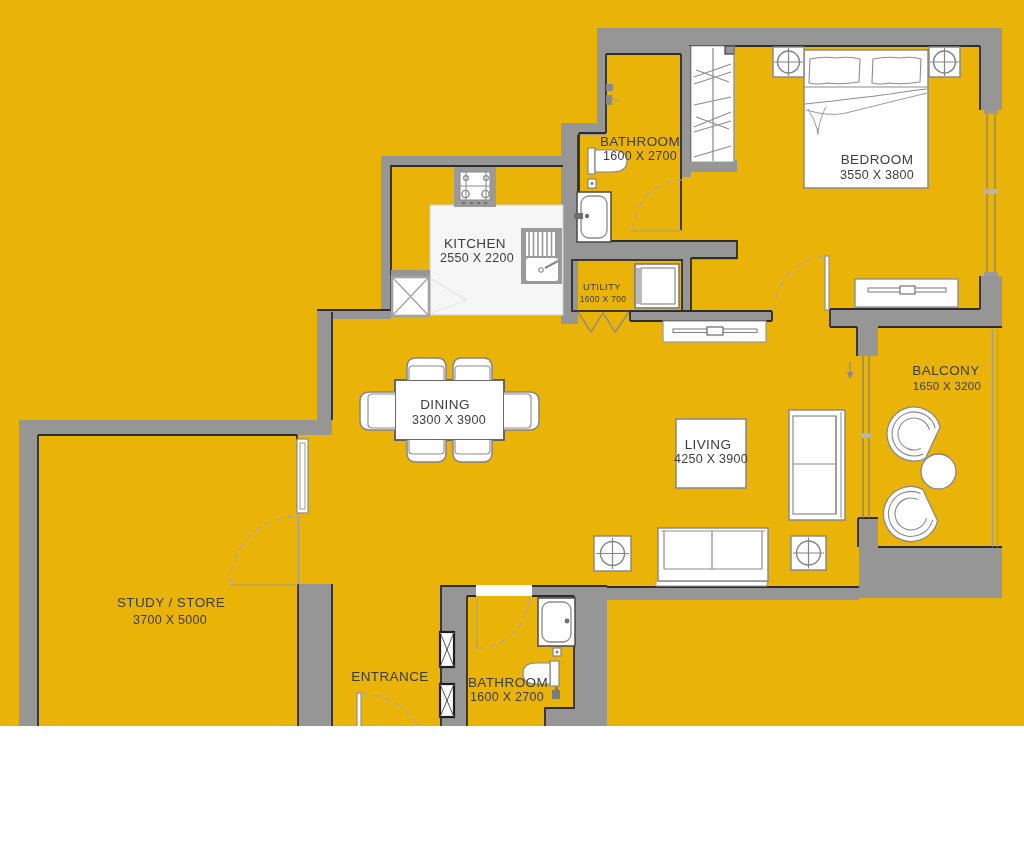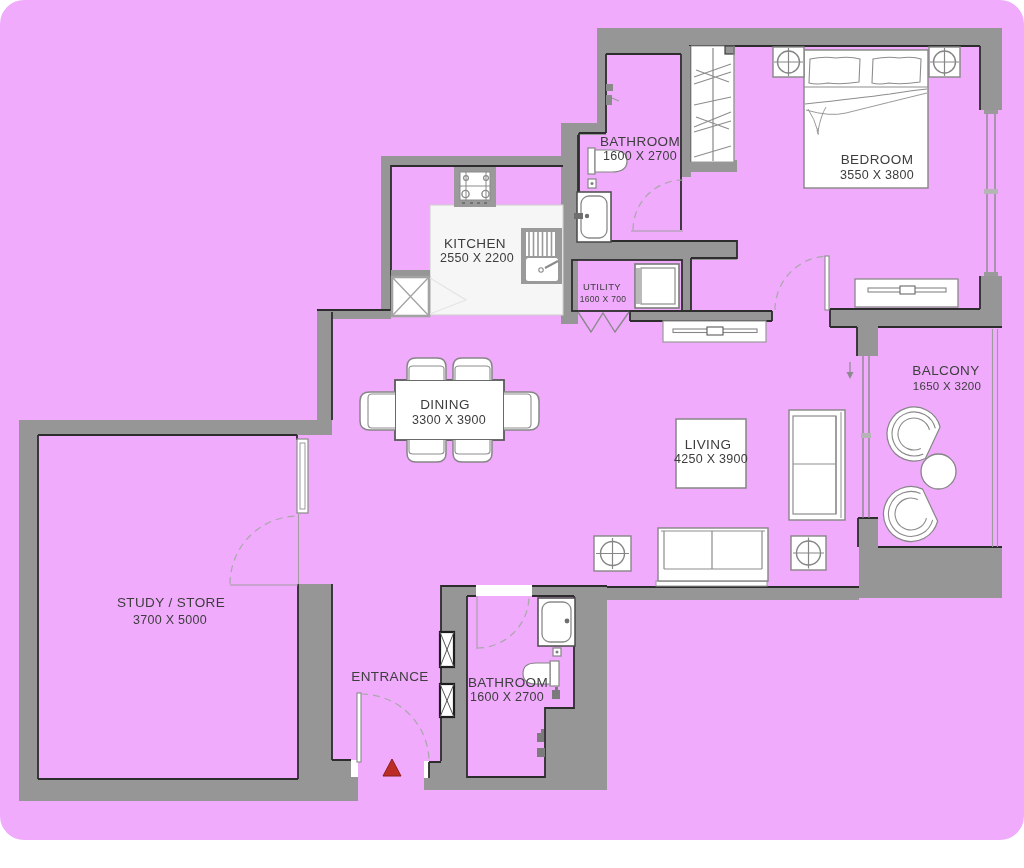--- a/index.html
+++ b/index.html
@@ -1,16 +1,16 @@
 <!DOCTYPE html>
 <html><head>
 <meta charset="utf-8">
 <style>
   html,body{margin:0;padding:0;background:#ffffff;}
-  #page{position:relative;width:1024px;height:840px;background:#f0abfc;overflow:hidden;border-radius:24px;}
+  #page{position:relative;width:1024px;height:726px;background:#eab308;overflow:hidden;}
   svg{display:block;}
   text{font-family:"Liberation Sans",sans-serif;fill:#3d3d3d;}
   .lbl{font-size:13.5px;letter-spacing:.4px;}
   .dim{font-size:12.5px;letter-spacing:.3px;}
   .sm{font-size:9.5px;letter-spacing:.4px;}
   .sm2{font-size:8.5px;letter-spacing:.3px;}
   .wall{fill:#969696;}
   .dk{stroke:#2d2d2d;stroke-width:1.8;fill:none;}
   .thin{stroke:#9d9d9d;stroke-width:1;fill:none;}
   .dash{stroke:#a8a8a8;stroke-width:1.2;fill:none;stroke-dasharray:7 5;}

